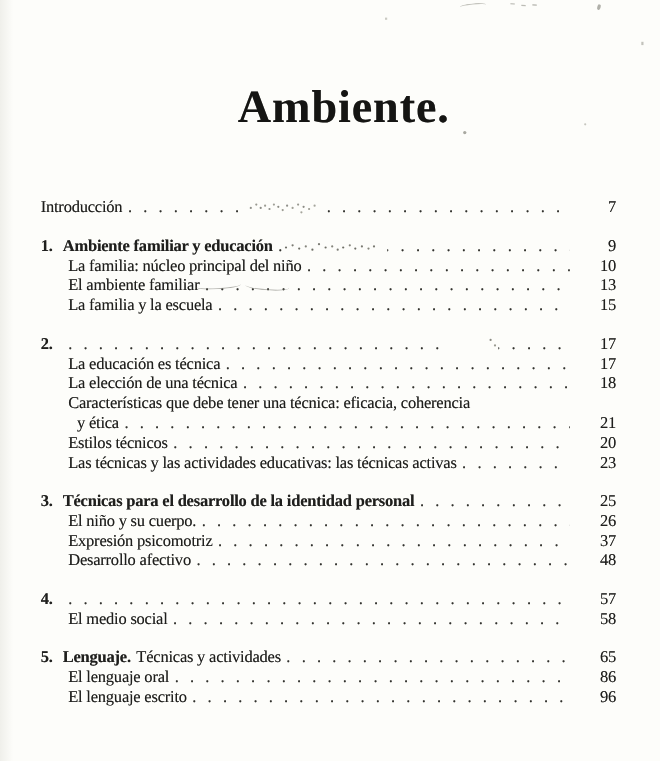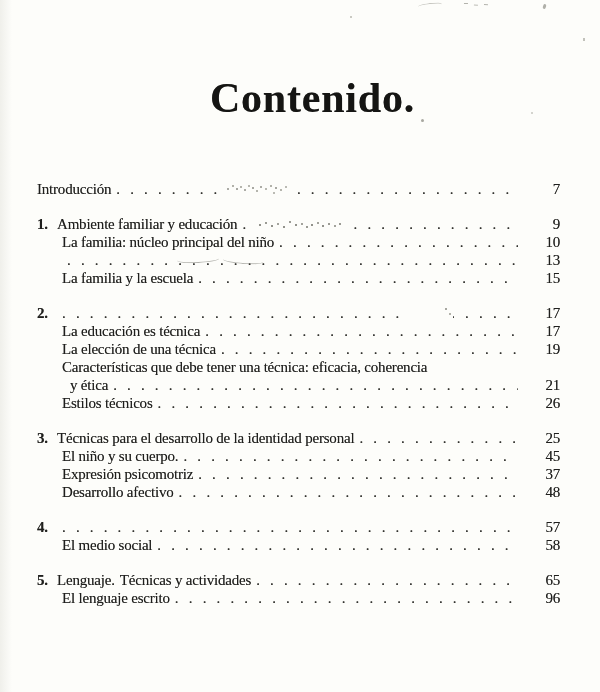--- a/index.html
+++ b/index.html
@@ -37,21 +37,21 @@
     font-size:15px;
     letter-spacing:-0.2px;
   }
   .row{
     position:relative;
     display:flex;align-items:flex-start;
     height:18px;line-height:18px;
   }
   .row.gap{margin-top:17px;}
   .num{flex:none;width:20px;font-weight:bold;}
-  .chapter .t{font-weight:normal;}
+  .chapter .t{font-weight:bold;}
   .t{flex:none;white-space:nowrap;}
   .t2{flex:none;white-space:nowrap;margin-left:5px;font-weight:normal;}
   .sub{padding-left:25px;}
   .cont{padding-left:33px;}
   .wrap{padding-left:25px;}
   .dots{
     flex:1;overflow:hidden;white-space:nowrap;
     margin-right:16px;padding-left:5px;
     color:#32322e;letter-spacing:3.2px;
   }
@@ -115,21 +115,21 @@
   <div class="edge"></div>
 
   <div class="speck sp1"></div>
   <div class="speck sp2"></div>
   <div class="speck sp3"></div>
   <div class="speck sp4"></div>
   <div class="speck sp5"></div>
   <div class="speck sp6"></div>
   <div class="speck sp7"></div>
 
-  <h1><span>Contenido</span><span class="suffix">.</span></h1>
+  <h1><span>Ambiente</span><span class="suffix">.</span></h1>
 
   <div class="toc" id="toc">
       <div class="row intro">
         <span class="t">Introducción</span>
         <span class="dots"></span>
         <span class="pg">7</span>
         <i class="fx fx-scribble"></i>
       </div>
       <div class="row chapter gap">
         <span class="num">1.</span>
@@ -137,20 +137,21 @@
         <span class="dots"></span>
         <span class="pg">9</span>
         <i class="fx fx-specks"></i>
       </div>
       <div class="row sub">
         <span class="t">La familia: núcleo principal del niño</span>
         <span class="dots"></span>
         <span class="pg">10</span>
       </div>
       <div class="row sub">
+        <span class="t">El ambiente familiar</span>
         <span class="dots"></span>
         <span class="pg">13</span>
         <i class="fx fx-squiggle"></i>
       </div>
       <div class="row sub">
         <span class="t">La familia y la escuela</span>
         <span class="dots"></span>
         <span class="pg">15</span>
       </div>
       <div class="row chapter gap">
@@ -160,45 +161,50 @@
         <i class="fx fx-leader-gap"></i>
       </div>
       <div class="row sub">
         <span class="t">La educación es técnica</span>
         <span class="dots"></span>
         <span class="pg">17</span>
       </div>
       <div class="row sub">
         <span class="t">La elección de una técnica</span>
         <span class="dots"></span>
-        <span class="pg">19</span>
+        <span class="pg">18</span>
       </div>
       <div class="row wrap">
         <span class="t">Características que debe tener una técnica: eficacia, coherencia</span>
       </div>
       <div class="row cont">
         <span class="t">y ética</span>
         <span class="dots"></span>
         <span class="pg">21</span>
       </div>
       <div class="row sub">
         <span class="t">Estilos técnicos</span>
         <span class="dots"></span>
-        <span class="pg">26</span>
+        <span class="pg">20</span>
+      </div>
+      <div class="row sub">
+        <span class="t">Las técnicas y las actividades educativas: las técnicas activas</span>
+        <span class="dots"></span>
+        <span class="pg">23</span>
       </div>
       <div class="row chapter gap">
         <span class="num">3.</span>
         <span class="t">Técnicas para el desarrollo de la identidad personal</span>
         <span class="dots"></span>
         <span class="pg">25</span>
       </div>
       <div class="row sub">
         <span class="t">El niño y su cuerpo.</span>
         <span class="dots"></span>
-        <span class="pg">45</span>
+        <span class="pg">26</span>
       </div>
       <div class="row sub">
         <span class="t">Expresión psicomotriz</span>
         <span class="dots"></span>
         <span class="pg">37</span>
       </div>
       <div class="row sub">
         <span class="t">Desarrollo afectivo</span>
         <span class="dots"></span>
         <span class="pg">48</span>
@@ -214,18 +220,23 @@
         <span class="pg">58</span>
       </div>
       <div class="row chapter gap">
         <span class="num">5.</span>
         <span class="t">Lenguaje.</span>
         <span class="t2">Técnicas y actividades</span>
         <span class="dots"></span>
         <span class="pg">65</span>
       </div>
       <div class="row sub">
+        <span class="t">El lenguaje oral</span>
+        <span class="dots"></span>
+        <span class="pg">86</span>
+      </div>
+      <div class="row sub">
         <span class="t">El lenguaje escrito</span>
         <span class="dots"></span>
         <span class="pg">96</span>
       </div>
     </div>
 </div>
 
 </body></html>

